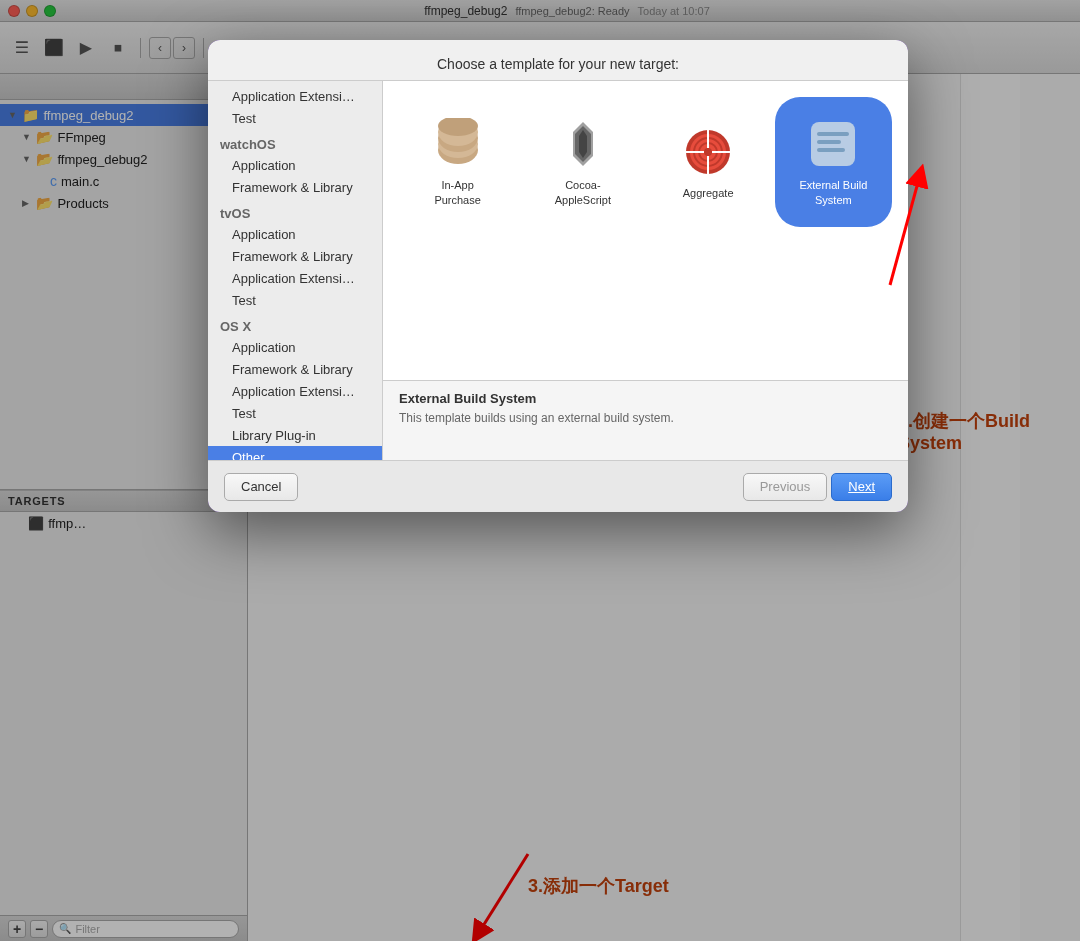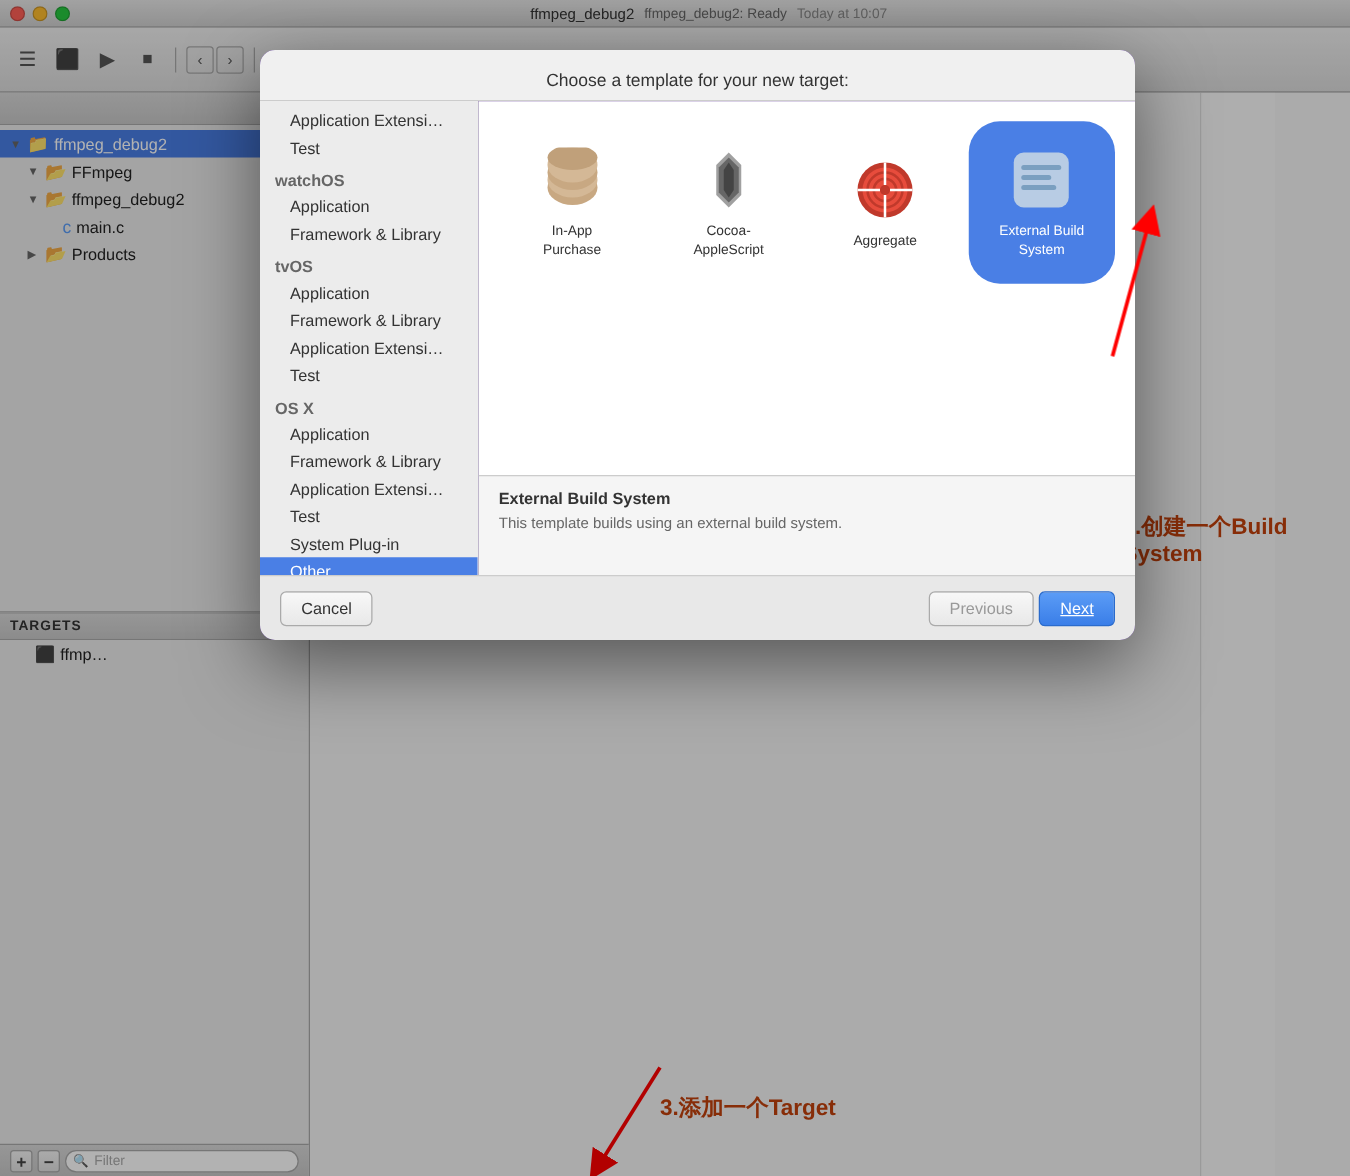--- a/index.html
+++ b/index.html
@@ -551,21 +551,21 @@
         <div class="tmpl-item">Application</div>
         <div class="tmpl-item">Framework &amp; Library</div>
         <div class="tmpl-item">Application Extensi…</div>
         <div class="tmpl-item">Test</div>
 
         <div class="tmpl-section-header">OS X</div>
         <div class="tmpl-item">Application</div>
         <div class="tmpl-item">Framework &amp; Library</div>
         <div class="tmpl-item">Application Extensi…</div>
         <div class="tmpl-item">Test</div>
-        <div class="tmpl-item">System Plug-in</div>
+        <div class="tmpl-item">Library Plug-in</div>
 
         <div class="tmpl-item selected">Other</div>
       </div>
 
       <div class="template-content">
         <div class="template-grid">
 
           <div class="tmpl-card">
             <div class="tmpl-card-icon">
               <svg width="52" height="52" viewBox="0 0 52 52">

